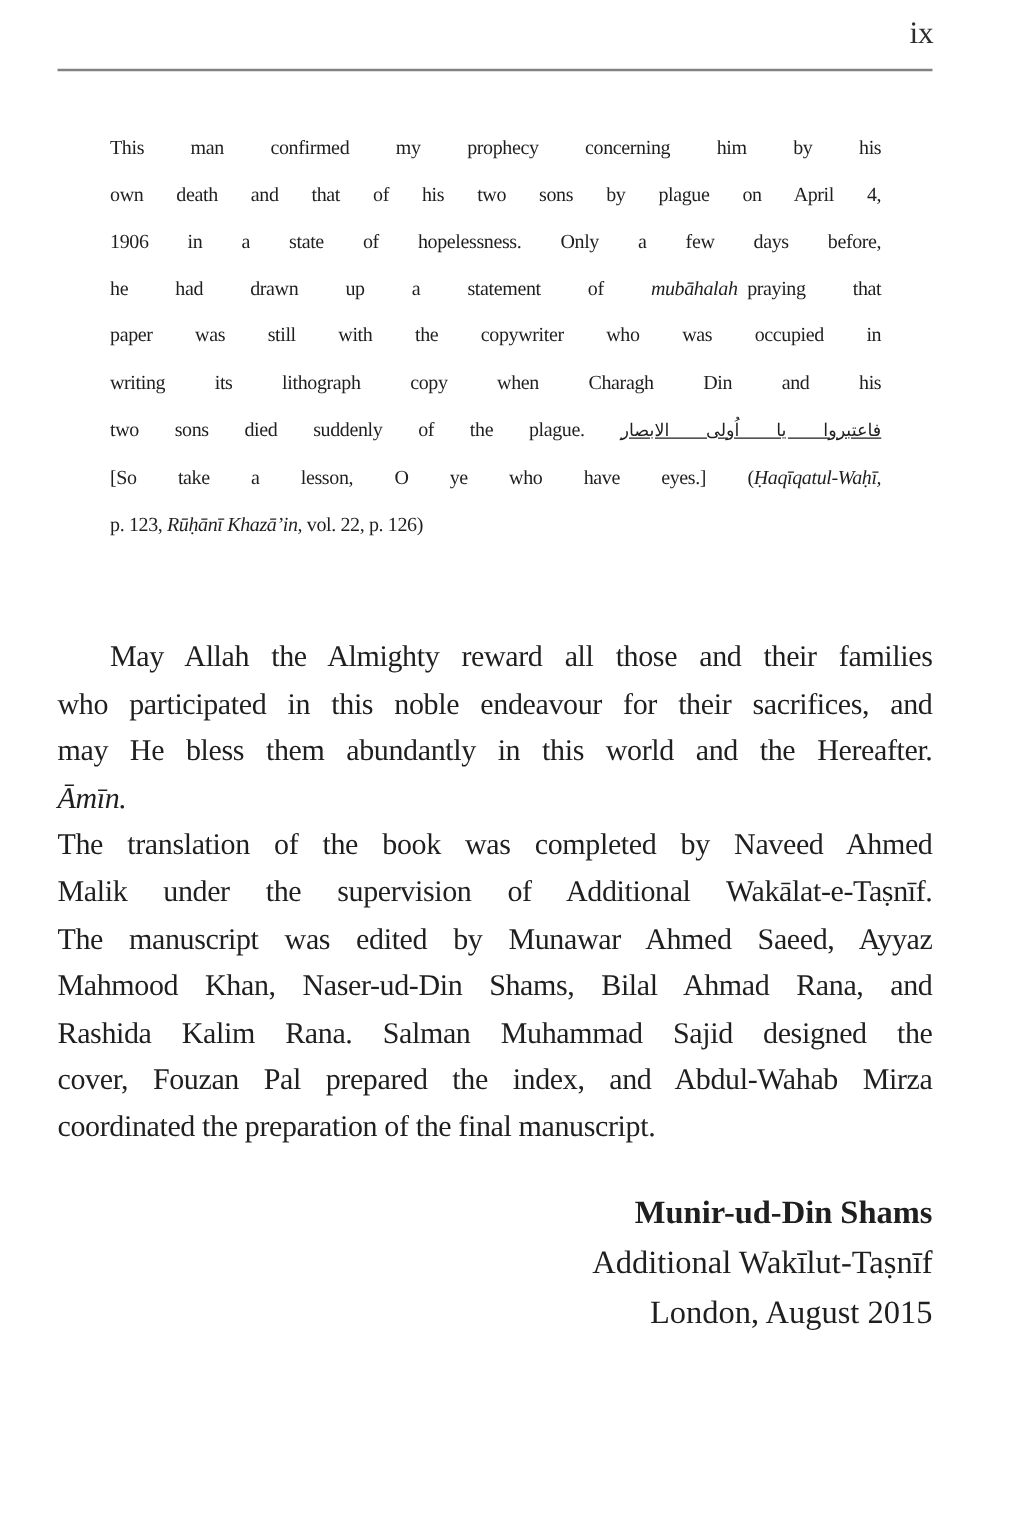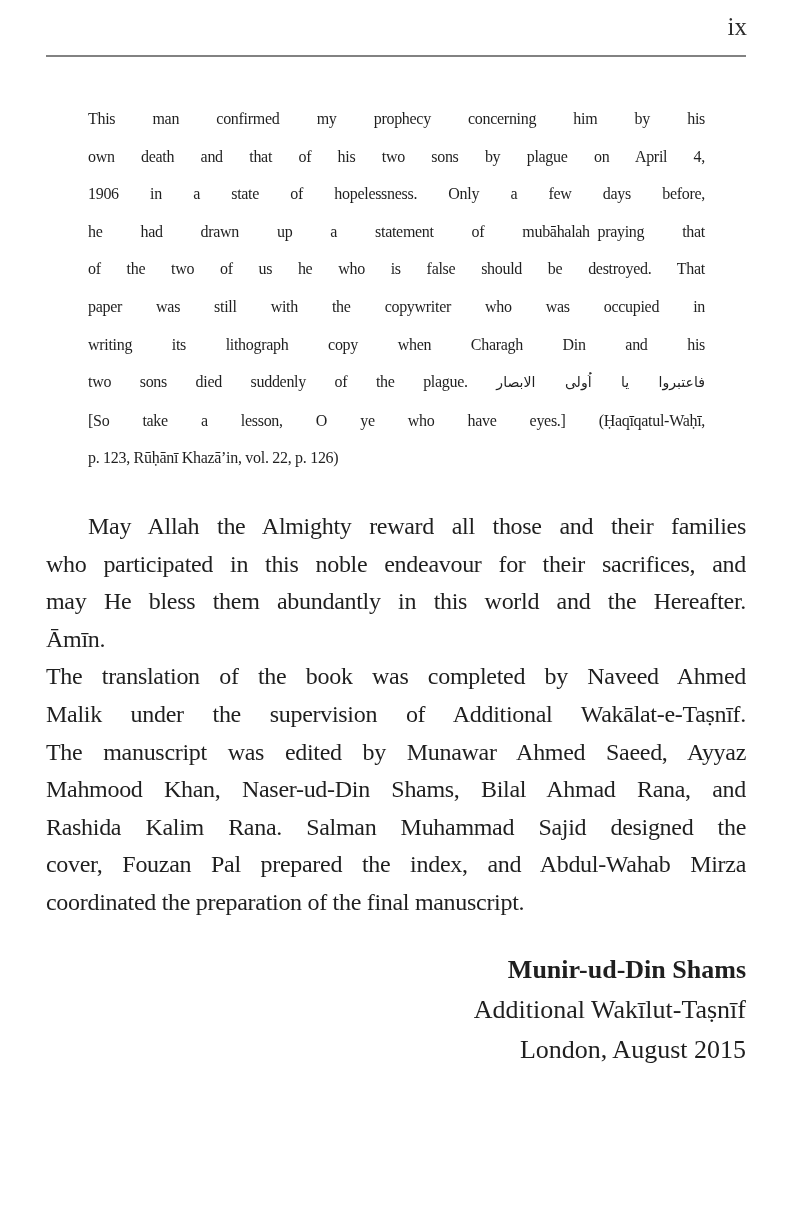--- a/index.html
+++ b/index.html
@@ -55,27 +55,28 @@
     letter-spacing: -0.3px;
     line-height: 37.6px;
   }
   .line {
     text-align: justify;
     text-align-last: justify;
     text-justify: inter-word;
   }
   .line.last { text-align-last: left; }
   .line.indent { text-indent: 42px; }
-  .i { }
+  .i { font-style: italic; }
   .ar {
     font-family: "DejaVu Sans", sans-serif;
     font-size: 0.88em;
     letter-spacing: 0;
     direction: rtl;
     unicode-bidi: isolate;
+    text-decoration: underline;
   }
   .sig {
     position: absolute;
     top: 950px;
     right: 64px;
     text-align: right;
     font-size: 26px;
     line-height: 40px;
   }
   .sig .name {
@@ -90,21 +91,20 @@
 
   <div class="pagenum">ix</div>
 
   <div class="rule"></div>
 
   <div class="quote">
       <div class="line"><span>This man confirmed my prophecy concerning him by his</span></div>
       <div class="line"><span>own death and that of his two sons by plague on April 4,</span></div>
       <div class="line"><span>1906 in a state of hopelessness. Only a few days before,</span></div>
       <div class="line"><span>he had drawn up a statement of </span><span class="i">mubāhalah</span><span> praying that</span></div>
-      <div class="line"><span>of the two of us he who is false should be destroyed. That</span></div>
       <div class="line"><span>paper was still with the copywriter who was occupied in</span></div>
       <div class="line"><span>writing its lithograph copy when Charagh Din and his</span></div>
       <div class="line"><span>two sons died suddenly of the plague. </span><span class="ar">فاعتبروا يا اُولى الابصار</span></div>
       <div class="line"><span>[So take a lesson, O ye who have eyes.] (</span><span class="i">Ḥaqīqatul-Waḥī,</span></div>
       <div class="line last"><span>p. 123, </span><span class="i">Rūḥānī Khazā’in,</span><span> vol. 22, p. 126)</span></div>
     </div>
 
   <div class="bodytext">
     <div>
         <div class="line indent"><span>May Allah the Almighty reward all those and their families</span></div>

